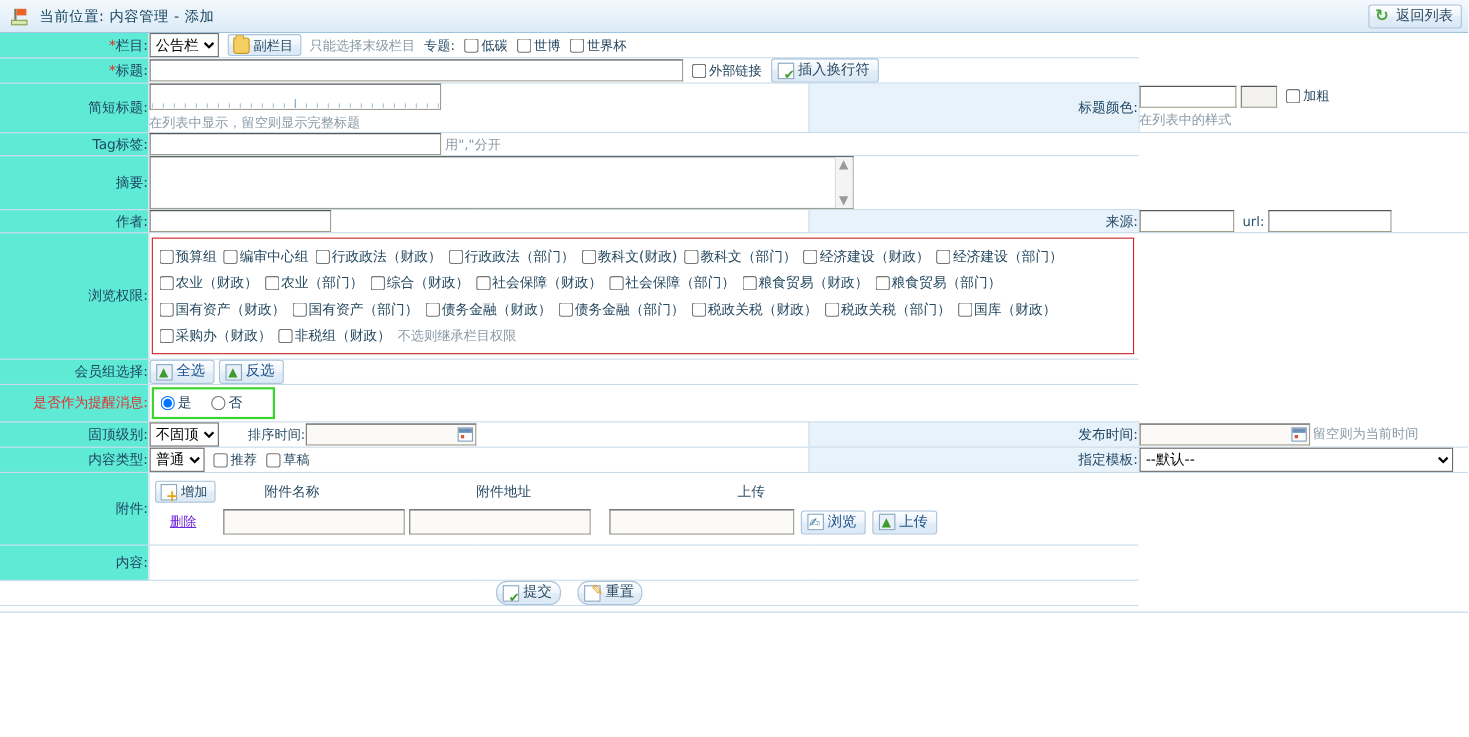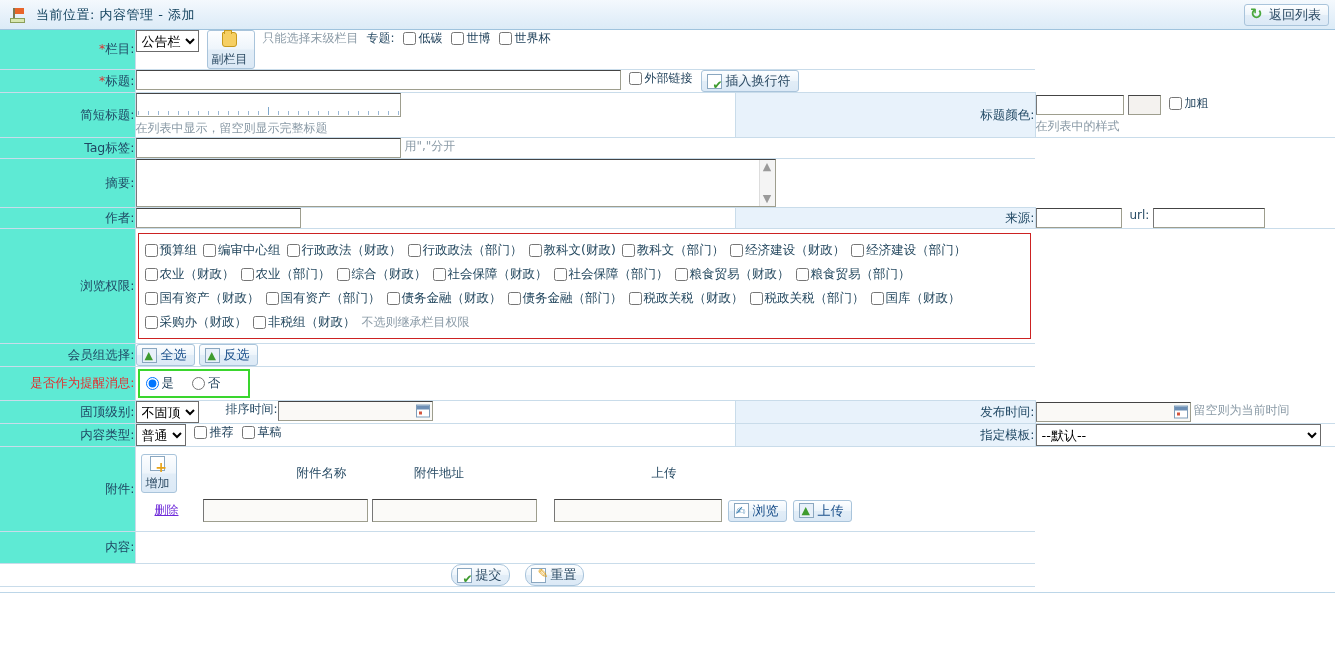--- a/index.html
+++ b/index.html
@@ -34,21 +34,21 @@
     background: linear-gradient(to bottom, #fdfeff 0%, #eef5fb 48%, #e2edf7 52%, #dbe9f6 100%);
     border:1px solid #a9c4db;
     border-radius:3px;
     padding:2px 7px 2px 5px;
     font-size:13px;
     color:#2b4a63;
     cursor:pointer;
     white-space:nowrap;
     line-height:16px;
   }
-  .btn.small { font-size:12px; padding:1px 6px 1px 4px;flex-direction:column; }
+  .btn.small { font-size:12px; padding:1px 6px 1px 4px; }
   .btn .ico { width:15px; height:15px; position:relative; flex:0 0 auto; display:inline-block;}
 
   
   .ico.refresh:before{ content:"\21bb"; color:#4aa83d; font-size:15px; font-weight:bold; line-height:15px;}
   .ico.folder { background:#f6cf63; border:1px solid #c79a1d; border-radius:1px 3px 3px 3px; }
   .ico.folder:after{ content:""; position:absolute; left:1px; top:-3px; width:6px;height:3px;background:#f6cf63;border:1px solid #c79a1d;border-bottom:none;border-radius:1px 1px 0 0;}
   .ico.pagecheck { background:#ffffff; border:1px solid #8aa7c0; }
   .ico.pagecheck:after { content:"\2714"; position:absolute; right:-2px; bottom:-3px; color:#3e9b2e; font-size:12px; line-height:12px;}
   .ico.uparrow { background:#e8f0f9; border:1px solid #8aa7c0; }
   .ico.uparrow:after { content:"\25b2"; position:absolute; left:2px; top:0px; color:#3e9b2e; font-size:11px; line-height:14px;}
@@ -111,21 +111,21 @@
     height:22px;
     font-size:13px;
     font-family:"DejaVu Sans","Liberation Sans",sans-serif;
     vertical-align:middle;
     padding:1px;
   }
   input[type=checkbox], input[type=radio]{
     vertical-align:middle; margin:0 3px 0 0; width:13px;height:13px;
   }
   .hint { color:#8a9aa6; font-size:12px; }
-  .inline { display:inline-flex; align-items:flex-start; gap:0px; }
+  .inline { display:inline-flex; align-items:center; gap:0px; }
   .gap { display:inline-block; width:8px; }
 
   
   .ruler-wrap { position:relative; display:inline-block; }
   .ruler-wrap input { width:265px; height:24px; }
   .ruler {
     position:absolute; left:2px; right:2px; bottom:2px; height:8px;
     background-image:
       repeating-linear-gradient(to right, #9ab8d6 0 1px, transparent 1px 10px);
     background-size:10px 4px;
@@ -434,21 +434,21 @@
     <td class="lbl">
       <span>附件:</span>
     </td>
     <td class="fld" colspan="3" style="padding:7px 4px 9px 5px;">
       <div class="att-head">
         <span class="btn small">
           <span class="ico plus"></span>
           <span>增加</span>
         </span>
         <span style="width:45px;"></span>
-        <span style="width:125px;text-align:right;">附件名称</span>
+        <span style="width:125px;text-align:left;">附件名称</span>
         <span style="width:10px;"></span>
         <span style="width:165px;text-align:center;">附件地址</span>
         <span style="width:55px;"></span>
         <span style="width:175px;text-align:center;">上传</span>
       </div>
       <div class="att-row">
         <span class="del-link" style="width:52px;text-align:center;">删除</span>
         <span style="width:10px;"></span>
         <input type="text" style="width: 165px; height: 23px; background: rgb(251, 250, 248);" value="">
         <span style="width:4px;"></span>

